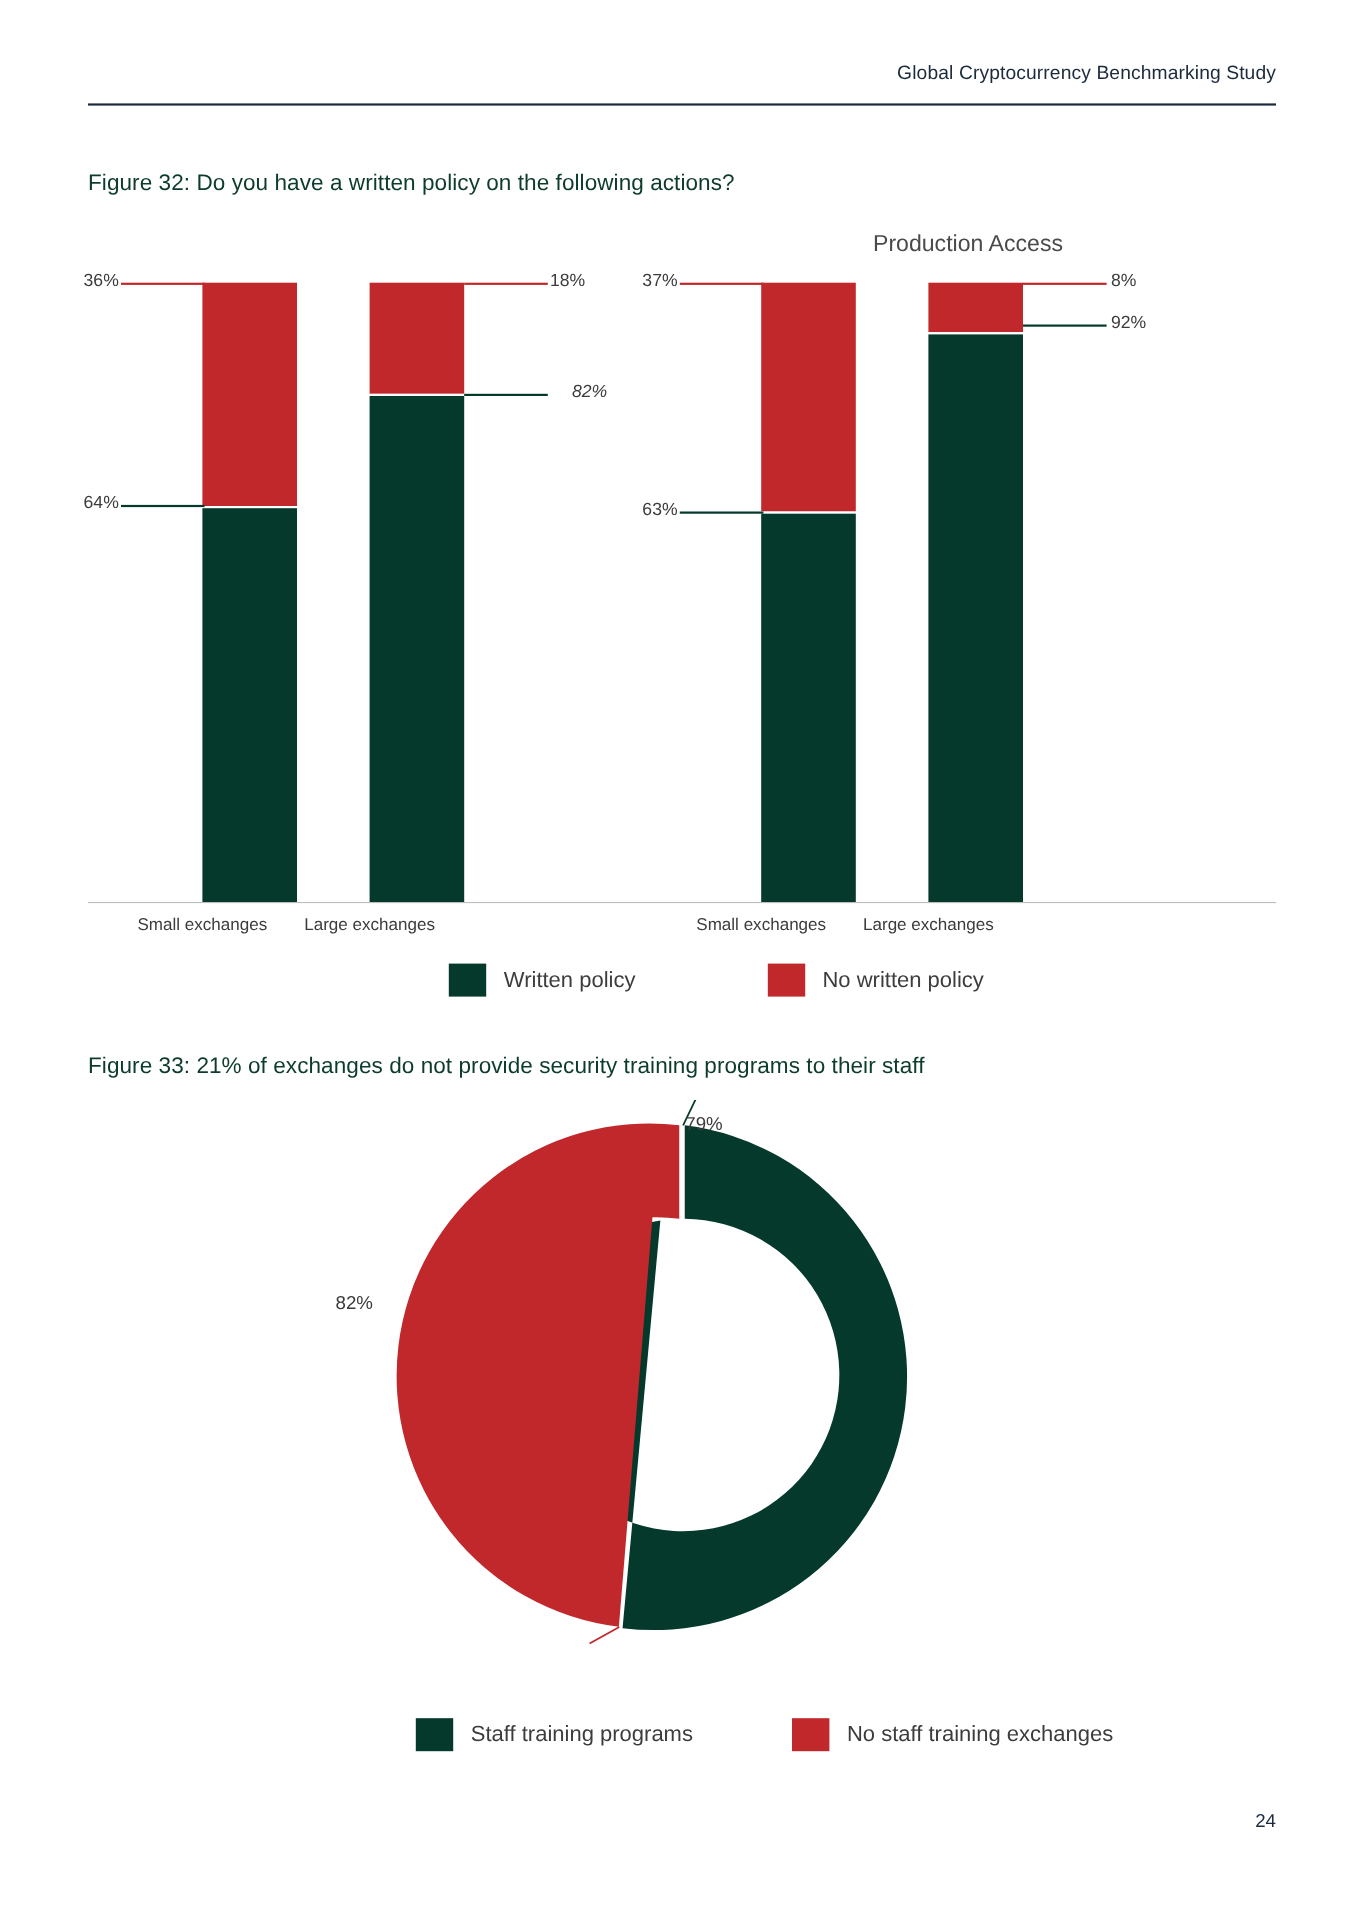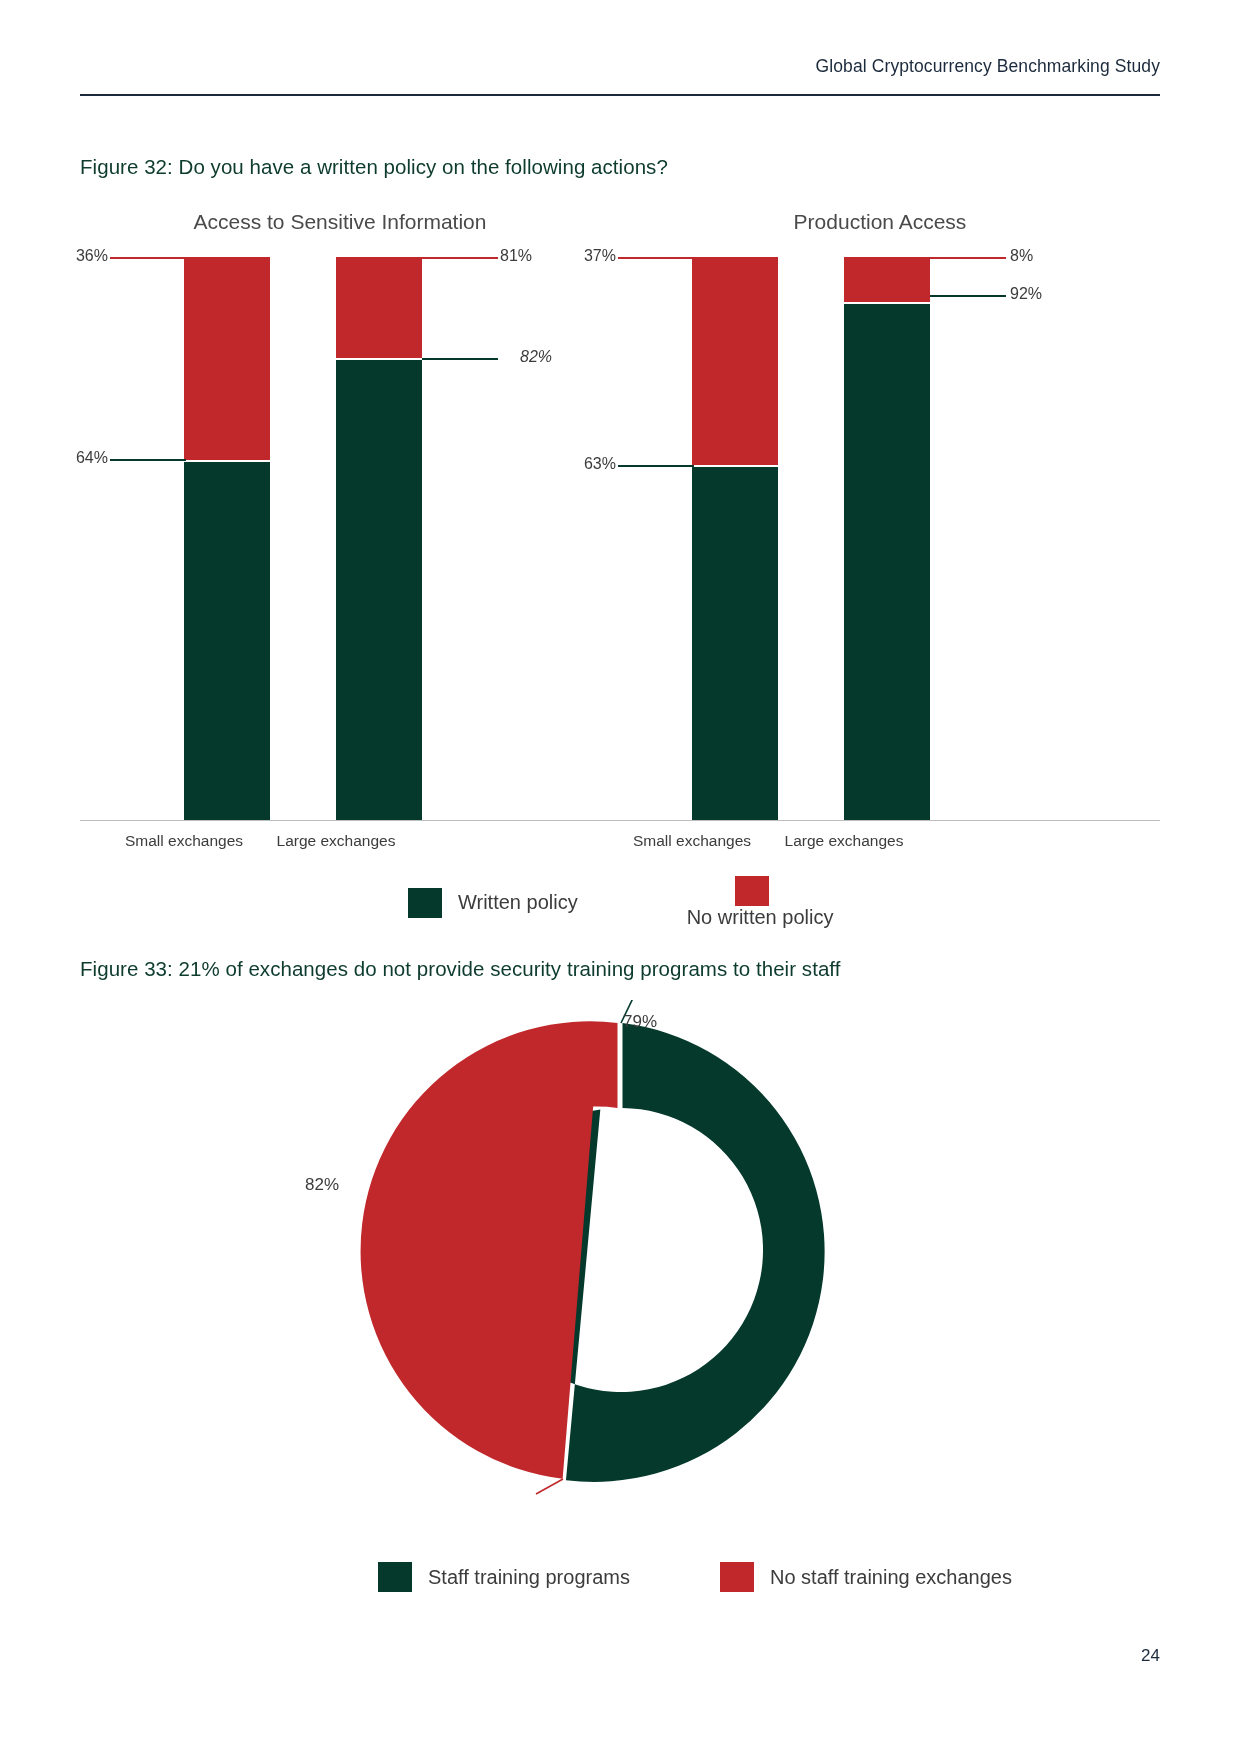--- a/index.html
+++ b/index.html
@@ -134,21 +134,21 @@
   .legend-swatch.green { background: #04392c; }
   .legend-swatch.red   { background: #c0282c; }
   .legend-label {
     margin-left: 16px;
     font-size: 20px;
     color: #3c3c3c;
     white-space: nowrap;
     text-align: right;
   }
   #legend-fig32 { left: 408px; top: 876px; }
-  #legend-fig32 .legend-item + .legend-item { margin-left: 93px; flex-direction: column; }
+  #legend-fig32 .legend-item + .legend-item { margin-left: 120px; }
   #legend-fig33 { left: 378px; top: 1562px; }
   #legend-fig33 .legend-item + .legend-item { margin-left: 90px; }
 
   
   #figure33 {
     position: absolute;
     left: 80px;
     top: 1000px;
     width: 1080px;
     height: 530px;
@@ -181,21 +181,20 @@
 
 <div class="page-header">
   <div class="hdr-text">Global Cryptocurrency Benchmarking Study</div>
   <div class="hdr-rule"></div>
 </div>
 
 <div class="fig-caption" id="fig32-caption">Figure 32: Do you have a written policy on the following actions?</div>
 
 <div id="figure32">
 
-  <div class="panel-title" id="panel-title-left">Access to Sensitive Information</div>
   <div class="panel-title" id="panel-title-right">Production Access</div>
 
   <div class="axis-baseline"></div>
 
   <div class="bar-col" id="bar-sens-small" style="left:104px; height:563px;">
     <div class="bar-seg neg" style="height:202.7px;"></div>
     <div class="bar-gap"></div>
     <div class="bar-seg pos" style="height:358.3px;"></div>
   </div>
   <div class="leader red" style="left:30px;  top:57px;  width:76px;"></div>
@@ -203,21 +202,21 @@
   <div class="leader green" style="left:30px;  top:259px; width:76px;"></div>
   <div class="callout" style="left:28px;  top:249px; transform:translateX(-100%);">64%</div>
   <div class="cat-label" style="left:14px;">Small exchanges</div>
 
   <div class="bar-col" id="bar-sens-large" style="left:256px; height:563px;">
     <div class="bar-seg neg" style="height:101.3px;"></div>
     <div class="bar-gap"></div>
     <div class="bar-seg pos" style="height:459.7px;"></div>
   </div>
   <div class="leader red" style="left:342px; top:57px;  width:76px;"></div>
-  <div class="callout" style="left:420px; top:47px;">81%</div>
+  <div class="callout" style="left:420px; top:47px;">18%</div>
   <div class="leader green" style="left:342px; top:158px; width:76px;"></div>
   <div class="callout" style="left:440px; top:148px;font-style:italic;">82%</div>
   <div class="cat-label" style="left:166px;">Large exchanges</div>
 
   <div class="bar-col" id="bar-prod-small" style="left:612px; height:563px;">
     <div class="bar-seg neg" style="height:208.3px;"></div>
     <div class="bar-gap"></div>
     <div class="bar-seg pos" style="height:352.7px;"></div>
   </div>
   <div class="leader red" style="left:538px; top:57px;  width:76px;"></div>

